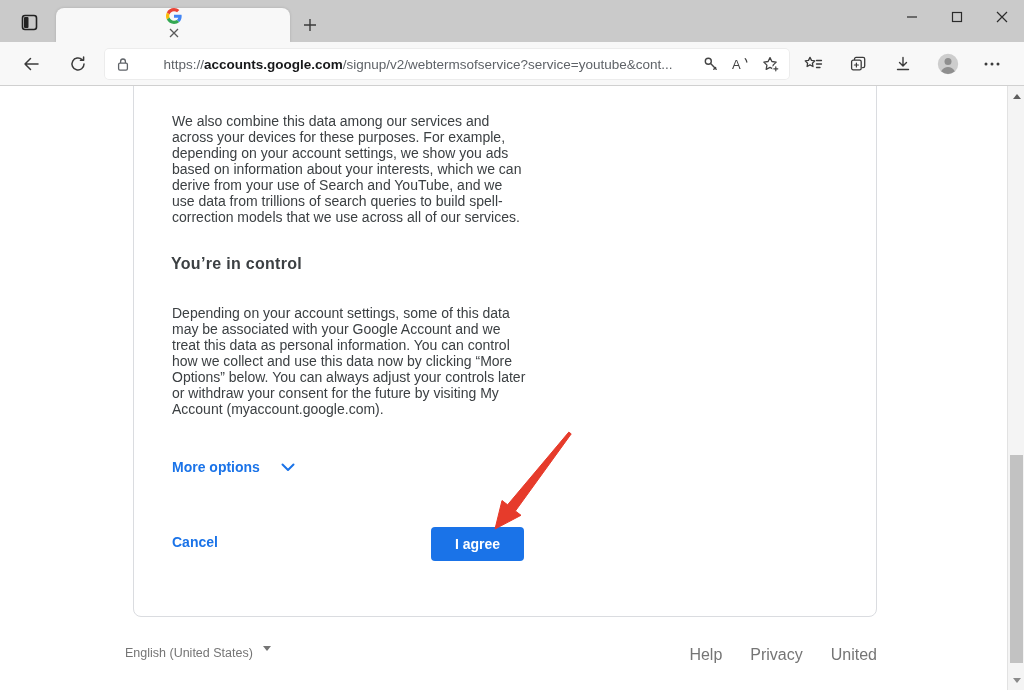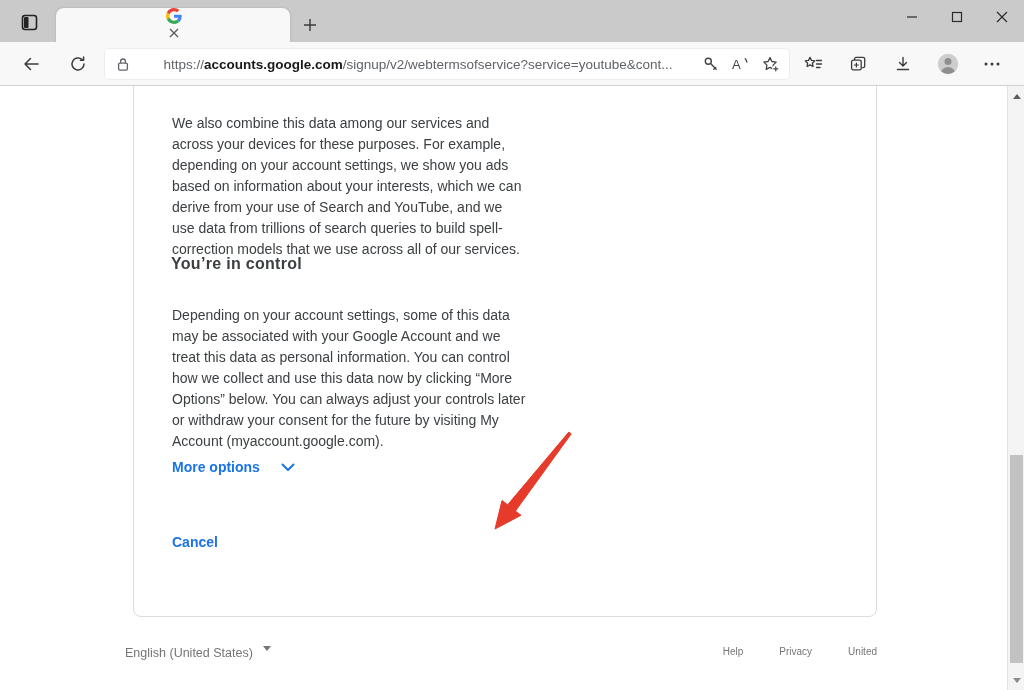--- a/index.html
+++ b/index.html
@@ -21,32 +21,32 @@
   .tool-btn{position:absolute;top:6px;width:32px;height:32px;display:flex;align-items:center;justify-content:center;border-radius:6px;}
   .addressbar{position:absolute;left:104px;top:6px;width:686px;height:32px;background:#ffffff;border-radius:5px;box-shadow:inset 0 0 0 1px #ececec;display:flex;align-items:center;padding:0 4px 0 12px;}
   .url{flex:1;font-size:13.5px;white-space:nowrap;overflow:hidden;margin-left:10px;text-align:center;}
   .url .scheme,.url .path{color:#5f6368;}
   .url .domain{color:#17181a;font-weight:bold;}
   .bar-icon{width:30px;height:28px;display:flex;align-items:center;justify-content:center;border-radius:5px;}
 
   
   .content{position:absolute;top:86px;left:0;right:0;bottom:0;background:#fff;overflow:hidden;}
   .card{position:absolute;left:133px;top:-30px;width:744px;height:561px;border:1px solid #dadce0;border-radius:8px;}
-  .para{position:absolute;left:172px;width:356px;font-size:14px;line-height:21px;color:#3c4043;}
+  .para{position:absolute;left:172px;width:356px;font-size:14px;line-height:16px;color:#3c4043;}
   .heading{position:absolute;left:171px;top:169px;font-size:16px;font-weight:bold;letter-spacing:.3px;color:#3c4043;}
   .link-blue{color:#1a73e8;font-size:14px;font-weight:bold;cursor:pointer;}
   .more-options{position:absolute;left:172px;top:373px;display:flex;align-items:center;gap:21px;}
   .cancel{position:absolute;left:172px;top:448px;}
   .agree-btn{position:absolute;left:431px;top:441px;width:93px;height:34px;background:#1a73e8;color:#fff;font-size:14px;font-weight:bold;border:none;border-radius:4px;display:flex;align-items:center;justify-content:center;cursor:pointer;}
   .annot-arrow{position:absolute;left:440px;top:339px;pointer-events:none;}
 
   
   .lang-select{position:absolute;left:125px;top:560px;display:flex;align-items:flex-start;gap:10px;font-size:12.5px;color:#757575;cursor:pointer;}
   .lang-caret{width:0;height:0;border-left:4px solid transparent;border-right:4px solid transparent;border-top:5px solid #757575;}
-  .footer-links{position:absolute;top:560px;right:147px;display:flex;gap:36px;font-size:10px;color:#757575;}
+  .footer-links{position:absolute;top:560px;right:147px;display:flex;gap:28px;font-size:16px;color:#757575;}
   .footer-links span{cursor:pointer;}
 
   
   .scrollbar{position:absolute;top:86px;right:0;bottom:0;width:17px;background:#f4f4f4;border-left:1px solid #e2e2e2;}
   .sb-arrow{position:absolute;left:0;width:17px;height:16px;display:flex;align-items:center;justify-content:center;}
   .sb-up{top:2px;}
   .sb-down{bottom:2px;}
   .tri-up{width:0;height:0;border-left:4px solid transparent;border-right:4px solid transparent;border-bottom:5px solid #5e5e5e;}
   .tri-down{width:0;height:0;border-left:4px solid transparent;border-right:4px solid transparent;border-top:5px solid #8a8a8a;}
   .sb-thumb{position:absolute;left:2px;top:369px;width:13px;height:208px;background:#c2c2c2;}
@@ -197,20 +197,21 @@
 
     <div class="more-options">
       <span class="link-blue">More options</span>
       <svg width="14" height="9" viewBox="0 0 14 9">
           <path d="M1.5 1.5L7 7l5.5-5.5" fill="none" stroke="#1a73e8" stroke-width="2" stroke-linecap="round" stroke-linejoin="round"></path>
         </svg>
     </div>
 
     <span class="link-blue cancel">Cancel</span>
 
+    <button class="agree-btn">I agree</button>
 
     <svg class="annot-arrow" width="160" height="120" viewBox="0 0 160 120">
       <polygon points="128.8,7.1 67.6,79.8 62.0,75.5 55,104 81.0,90.3 75.4,86.0 131.2,8.9" fill="#e63b2b" stroke="#e63b2b" stroke-width="1" stroke-linejoin="round"></polygon>
     </svg>
 
     <div class="lang-select">
       <span>English (United States)</span>
       <span class="lang-caret"></span>
     </div>
 

